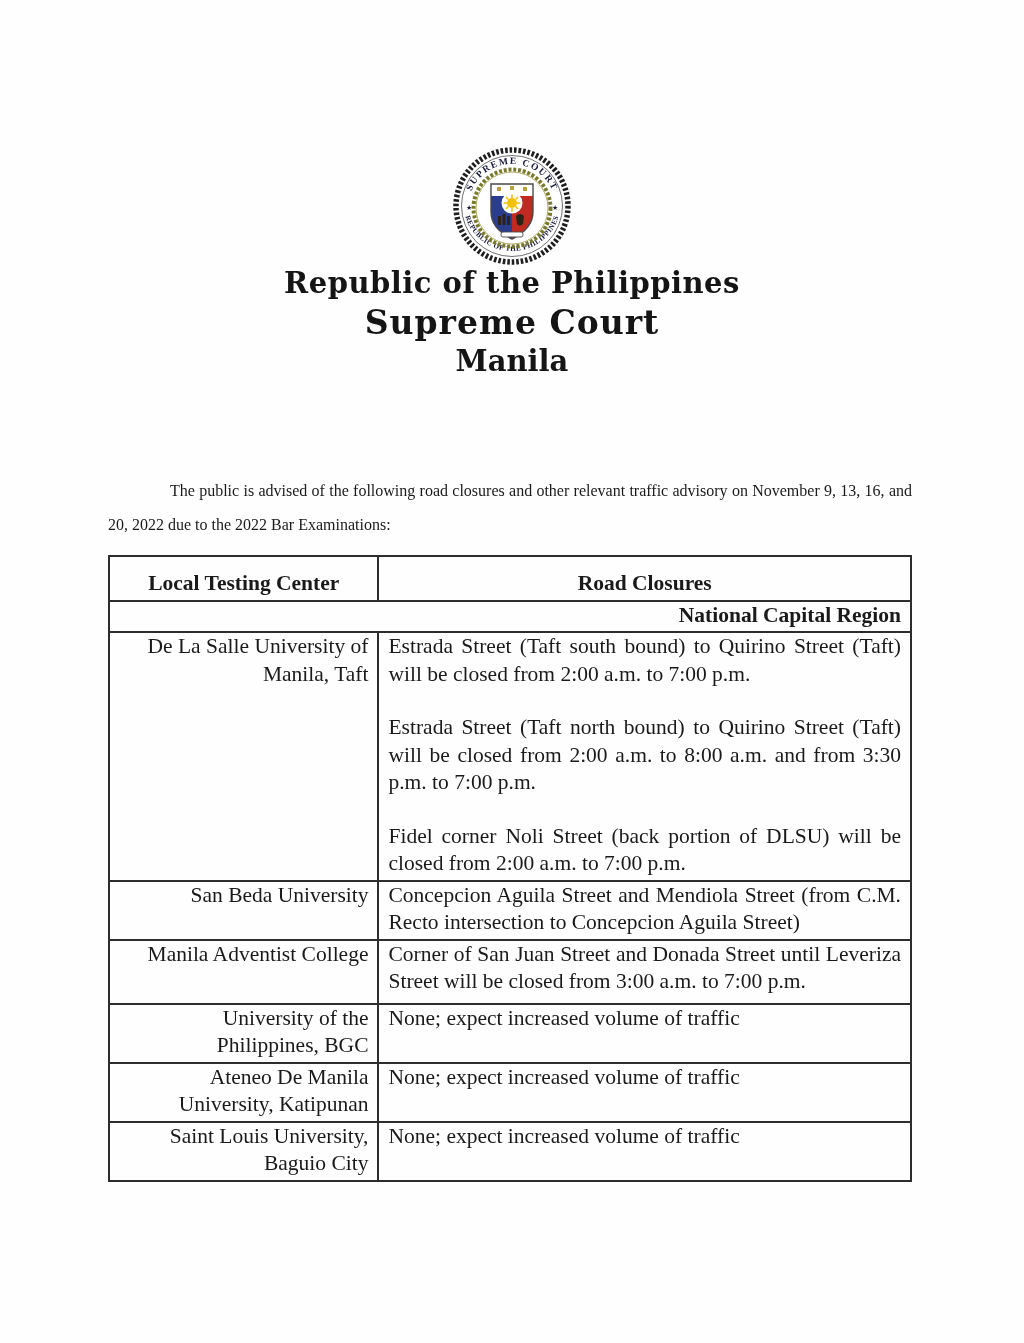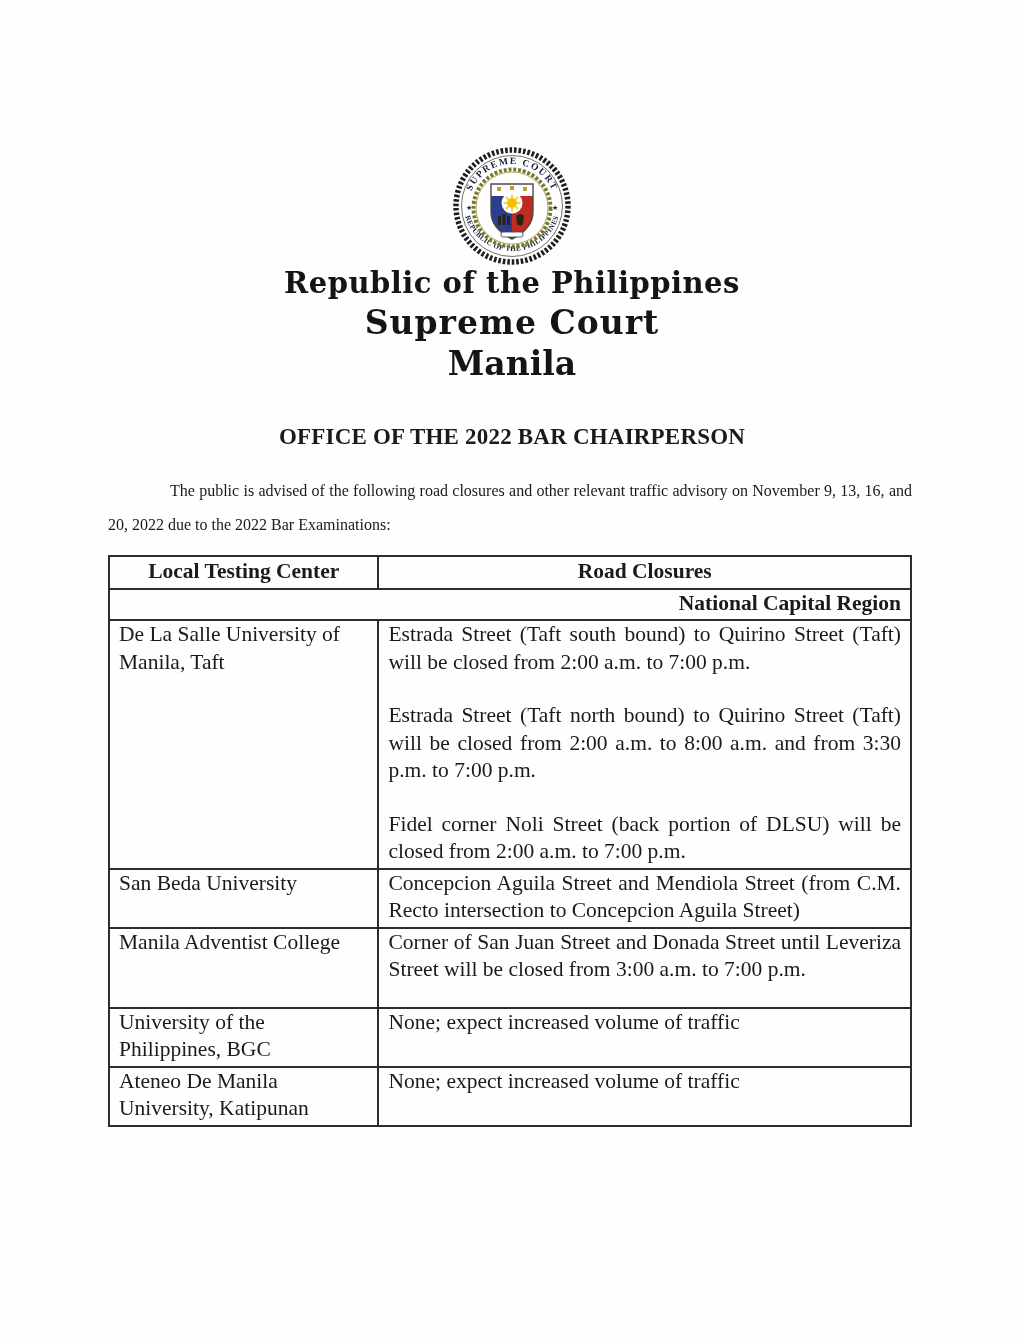--- a/index.html
+++ b/index.html
@@ -28,21 +28,21 @@
     position: absolute;
     left: 0;
     width: 100%;
     text-align: center;
     font-family: "DejaVu Serif", serif;
     font-weight: bold;
     color: #151515;
   }
   .masthead-republic { top: 266px; font-size: 29px; letter-spacing: 0.5px; }
   .masthead-court    { top: 303px; font-size: 33px; letter-spacing: 1px; }
-  .masthead-city     { top: 344px; font-size: 33px; }
+  .masthead-city     { top: 344px; font-size: 29px; }
   
   .office-title {
     position: absolute;
     top: 424px;
     left: 0;
     width: 100%;
     text-align: center;
     font-size: 23px;
     font-weight: bold;
     letter-spacing: 0.2px;
@@ -70,38 +70,38 @@
   }
   table.closures td, table.closures th {
     border: 2px solid #2d2d2d;
     vertical-align: top;
     padding: 0px 9px 2px 9px;
   }
   table.closures th {
     font-size: 21.5px;
     text-align: center;
     font-weight: bold;
+    padding-top: 13px;
+    padding-bottom: 2px;
+  }
+  td.section-row {
+    text-align: right;
+    font-weight: bold;
     padding-top: 1px;
     padding-bottom: 2px;
   }
-  td.section-row {
-    text-align: right;
-    font-weight: bold;
-    padding-top: 1px;
-    padding-bottom: 2px;
-  }
   col.c1 { width: 270px; }
   col.c2 { width: 534px; }
-  td.center-cell { text-align: left; }
+  td.center-cell { text-align: right; }
   td.closure-cell { text-align: justify; }
   td.closure-cell p { margin: 0; }
   td.closure-cell p + p { margin-top: 26px; }
   tr.row-dlsu td { height: 248px; }
   tr.row-sanbeda td { height: 55px; }
-  tr.row-adventist td { height: 80px; }
+  tr.row-adventist td { height: 64px; }
   tr.row-upbgc td { height: 56px; }
   tr.row-ateneo td { height: 56px; }
   tr.row-slu td { height: 56px; }
 </style>
 </head>
 <body>
 
 <div class="page">
 
   <svg class="seal" viewBox="0 0 120 120" xmlns="http://www.w3.org/2000/svg">
@@ -159,21 +159,20 @@
       <path d="M 39,38 L 81,38 L 81,66 C 81,80 70,88 60,93 C 50,88 39,80 39,66 Z" fill="none" stroke="#4a4a4a" stroke-width="1.4"></path>
 
       <rect x="49" y="86" width="22" height="5" rx="2" fill="#ffffff" stroke="#4a4a4a" stroke-width="0.9"></rect>
     </g>
   </svg>
 
   <div class="masthead-line masthead-republic">Republic of the Philippines</div>
   <div class="masthead-line masthead-court">Supreme Court</div>
   <div class="masthead-line masthead-city">Manila</div>
 
-  <div class="office-title">OFFICE OF THE 2022 BAR CHAIRPERSON</div>
 
   <p class="intro">The public is advised of the following road closures and other relevant traffic advisory on November 9, 13, 16, and 20, 2022 due to the 2022 Bar Examinations:</p>
 
   <table class="closures">
     <colgroup>
         <col class="c1">
         <col class="c2">
       </colgroup>
     <tbody>
       <tr>
@@ -216,16 +215,22 @@
       </tr>
 
       <tr class="row-ateneo">
         <td class="center-cell">Ateneo De Manila University, Katipunan</td>
         <td class="closure-cell">
           <p>None; expect increased volume of traffic</p>
         </td>
       </tr>
 
 
+      <tr class="row-slu">
+        <td class="center-cell">Saint Louis University, Baguio City</td>
+        <td class="closure-cell">
+          <p>None; expect increased volume of traffic</p>
+        </td>
+      </tr>
     </tbody>
   </table>
 
 </div>
 
 </body></html>

